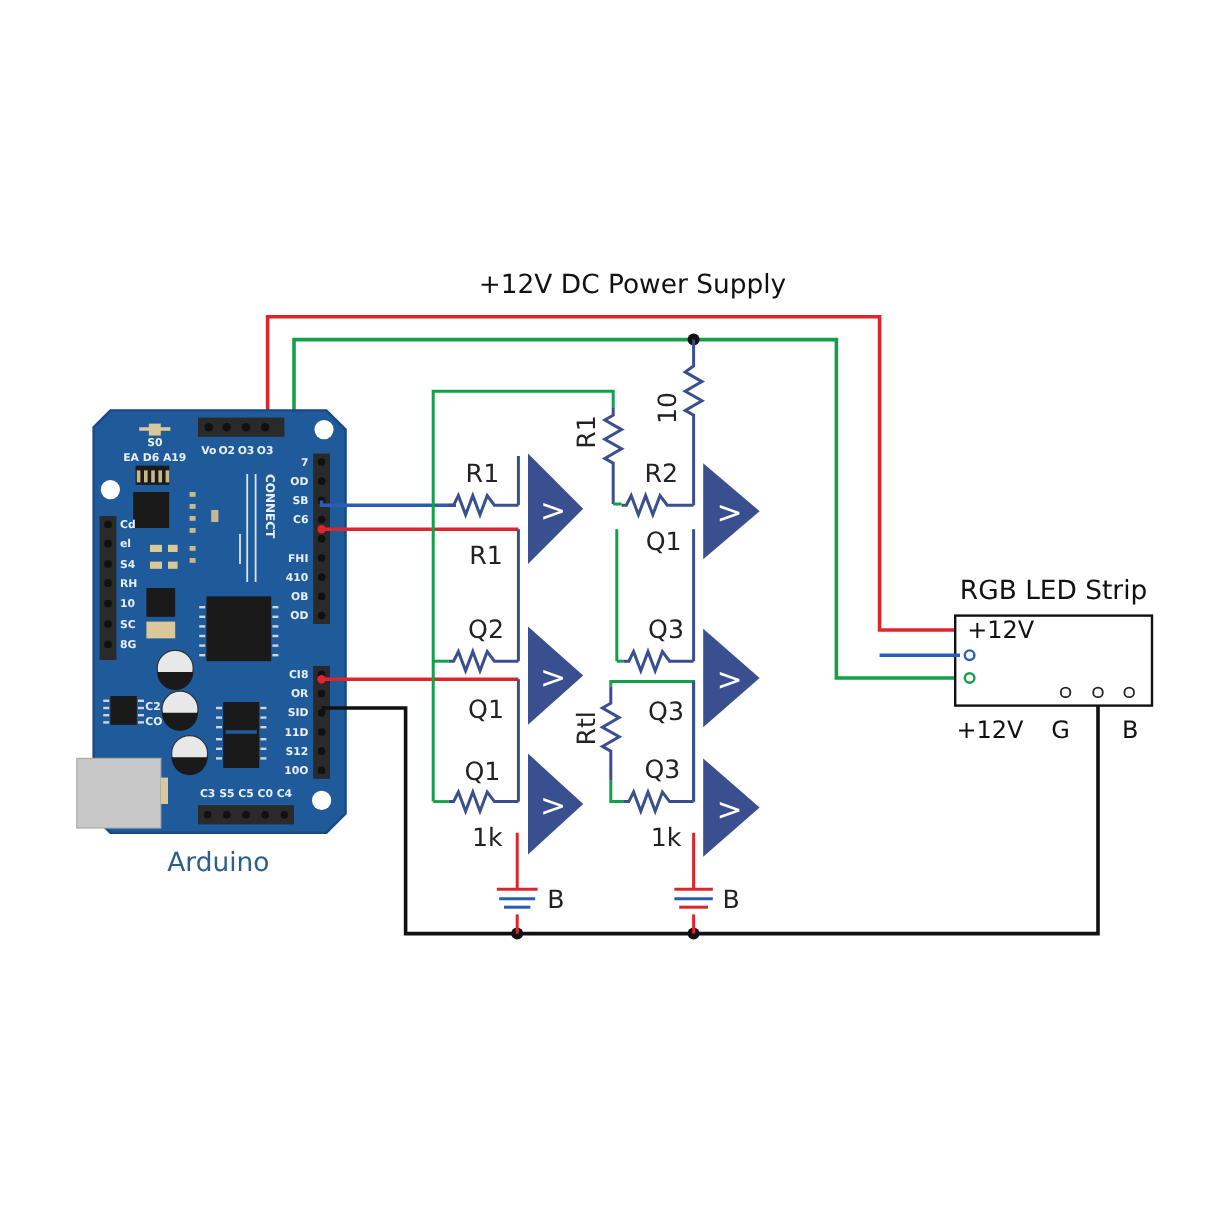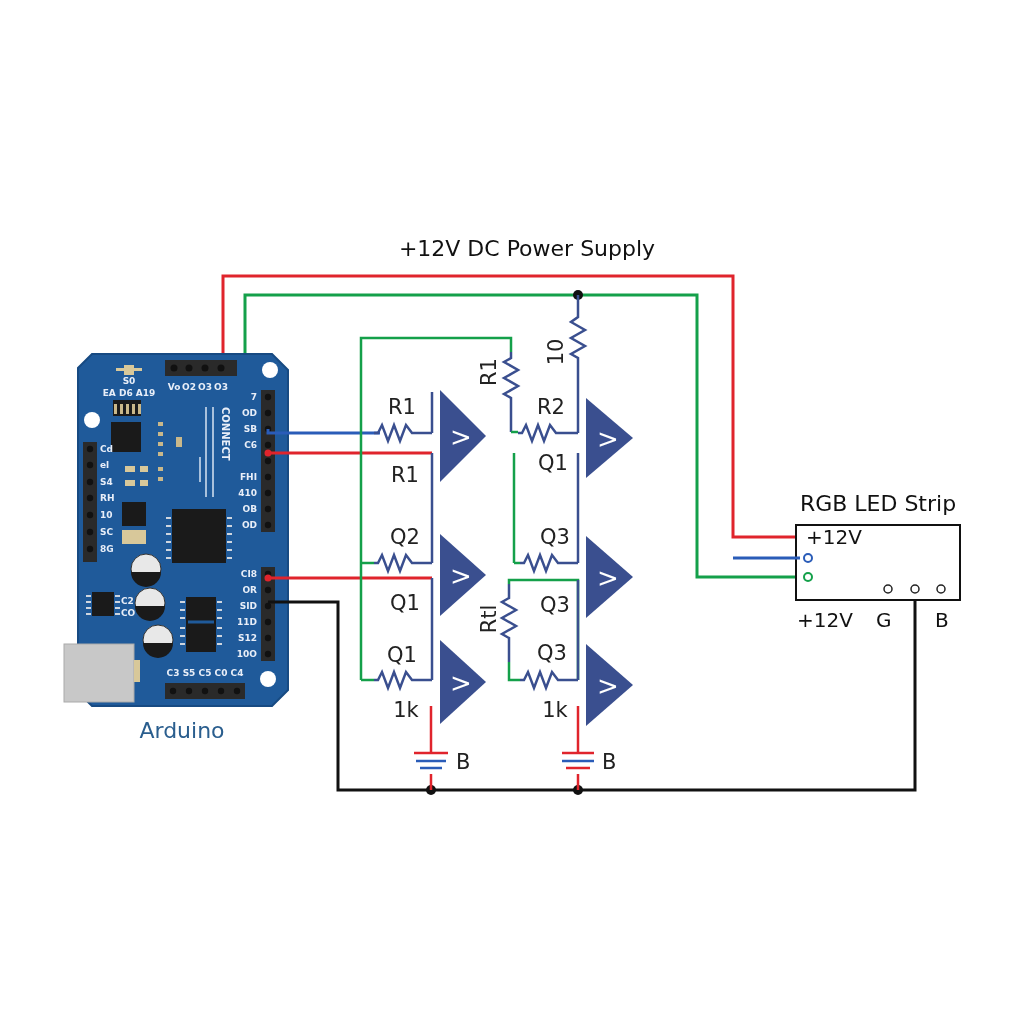--- a/index.html
+++ b/index.html
@@ -1,17 +1,17 @@
 <!DOCTYPE html>
 <html><head>
 <meta charset="utf-8">
 <style>
   html, body { margin:0; padding:0; background:#ffffff; }
   body { width:1024px; height:1024px; position:relative; overflow:hidden; font-family:"DejaVu Sans", sans-serif; }
-  #stage { position:absolute; left:0; top:12px; width:1024px; height:992px; }
+  #stage { position:absolute; left:0; top:0; width:1024px; height:992px; }
   svg text { font-family:"DejaVu Sans", sans-serif; }
   .lbl { fill:#222; font-size:21px; }
   .title { fill:#111; font-size:22px; }
   .pin-lbl { fill:#e8eef8; font-size:9px; font-weight:bold; }
 </style>
 </head>
 <body>
 
 <div id="stage">
 <svg width="1024" height="1024" viewBox="0 0 1024 1024" xmlns="http://www.w3.org/2000/svg">

